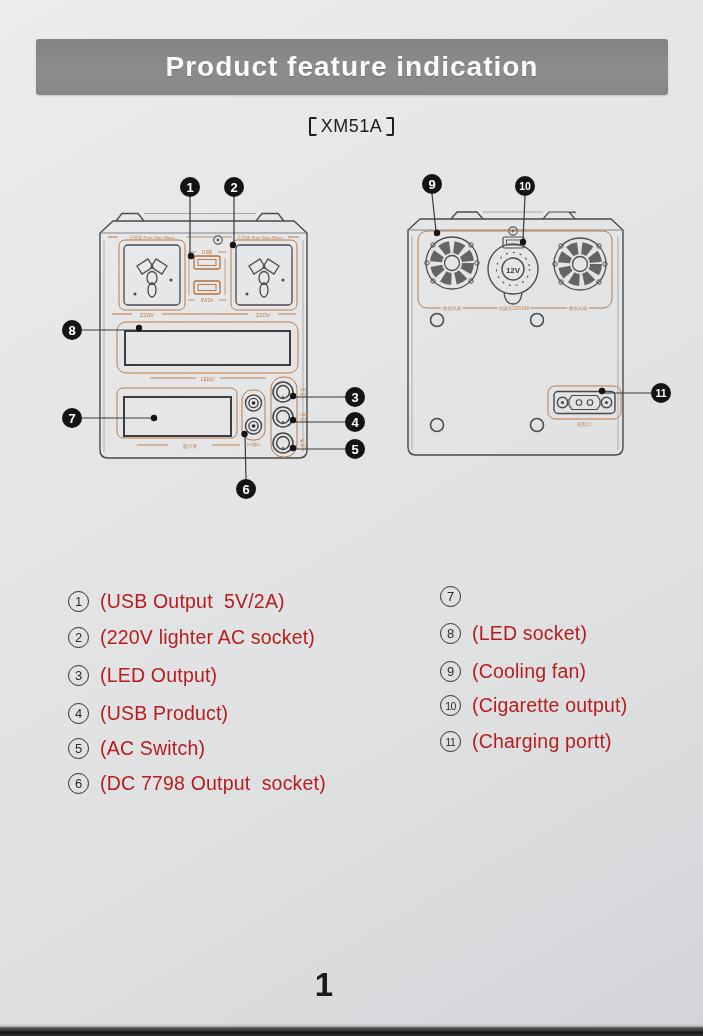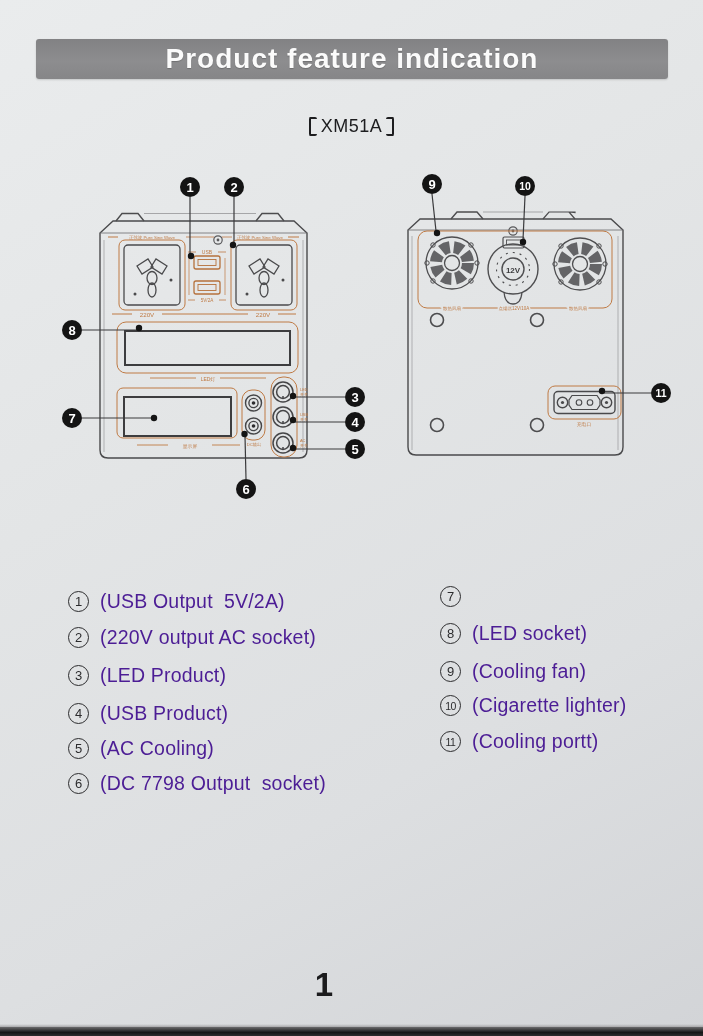--- a/index.html
+++ b/index.html
@@ -4,21 +4,21 @@
 <style>
   html,body{margin:0;padding:0;}
   body{
     width:703px;height:1036px;position:relative;overflow:hidden;
     background:linear-gradient(150deg,#eaeced 0%,#e3e5e6 38%,#dddfe1 70%,#d2d4d7 100%);
     font-family:"Liberation Sans",sans-serif;
   }
   .abs{position:absolute;}
   
   .header-bar{
-    left:36px;top:39px;width:632px;height:40px;border-radius:3px;
+    left:36px;top:39px;width:632px;height:56px;border-radius:3px;
     background:linear-gradient(180deg,#828284 0%,#8d8d8f 55%,#868688 100%);
     display:flex;align-items:center;justify-content:center;
     box-shadow:0 1px 2px rgba(0,0,0,.15);
   }
   .header-bar .title{
     color:#fbfbfb;font-size:28px;font-weight:700;letter-spacing:1px;
     text-shadow:0 1px 1px rgba(0,0,0,.2);
   }
   
   .model-line{
@@ -30,21 +30,21 @@
   .lbracket.close{border-left:none;}
   .model-name{font-size:18px;letter-spacing:.5px;}
   
   .legend-item{position:absolute;display:flex;align-items:center;gap:11px;}
   .lnum{
     width:21px;height:21px;box-sizing:border-box;border:1.7px solid #2c2c2e;border-radius:50%;
     display:flex;align-items:center;justify-content:center;
     font-size:13px;color:#2c2c2e;flex:none;
   }
   .lnum.two{font-size:10.5px;letter-spacing:-.5px;}
-  .ltext{font-size:19.5px;color:#4c1d95;letter-spacing:.2px;white-space:pre;}
+  .ltext{font-size:19.5px;color:#b91c1c;letter-spacing:.2px;white-space:pre;}
   
   .page-num{left:0;top:966px;width:648px;text-align:center;font-size:33px;font-weight:700;color:#1b1b1d;}
   
   .bottom-strip{left:0;bottom:0;width:703px;height:9px;background:linear-gradient(180deg,#6b6b6d 0%,#161616 60%,#2e2e2e 100%);}
   .bottom-strip-edge{left:0;bottom:9px;width:703px;height:3px;background:linear-gradient(180deg,rgba(160,160,162,0),#a8a8aa);}
   svg text{font-family:"Liberation Sans",sans-serif;}
 </style>
 </head>
 <body>
 
@@ -301,55 +301,55 @@
     <text x="661" y="397" font-size="10.5">11</text>
   </g>
 </svg>
 
 <div class="legend-item" style="left:68px;top:590px;">
   <span class="lnum">1</span>
   <span class="ltext">(USB Output  5V/2A)</span>
 </div>
 <div class="legend-item" style="left:68px;top:626px;">
   <span class="lnum">2</span>
-  <span class="ltext">(220V output AC socket)</span>
+  <span class="ltext">(220V lighter AC socket)</span>
 </div>
 <div class="legend-item" style="left:68px;top:664px;">
   <span class="lnum">3</span>
-  <span class="ltext">(LED Product)</span>
+  <span class="ltext">(LED Output)</span>
 </div>
 <div class="legend-item" style="left:68px;top:702px;">
   <span class="lnum">4</span>
   <span class="ltext">(USB Product)</span>
 </div>
 <div class="legend-item" style="left:68px;top:737px;">
   <span class="lnum">5</span>
-  <span class="ltext">(AC Cooling)</span>
+  <span class="ltext">(AC Switch)</span>
 </div>
 <div class="legend-item" style="left:68px;top:772px;">
   <span class="lnum">6</span>
   <span class="ltext">(DC 7798 Output  socket)</span>
 </div>
 
 <div class="legend-item" style="left:440px;top:586px;">
   <span class="lnum">7</span>
 </div>
 <div class="legend-item" style="left:440px;top:622px;">
   <span class="lnum">8</span>
   <span class="ltext">(LED socket)</span>
 </div>
 <div class="legend-item" style="left:440px;top:660px;">
   <span class="lnum">9</span>
   <span class="ltext">(Cooling fan)</span>
 </div>
 <div class="legend-item" style="left:440px;top:694px;">
   <span class="lnum two">10</span>
-  <span class="ltext">(Cigarette lighter)</span>
+  <span class="ltext">(Cigarette output)</span>
 </div>
 <div class="legend-item" style="left:440px;top:730px;">
   <span class="lnum two">11</span>
-  <span class="ltext">(Cooling portt)</span>
+  <span class="ltext">(Charging portt)</span>
 </div>
 
 <div class="abs page-num">1</div>
 
 <div class="abs bottom-strip-edge"></div>
 <div class="abs bottom-strip"></div>
 
 </body></html>

